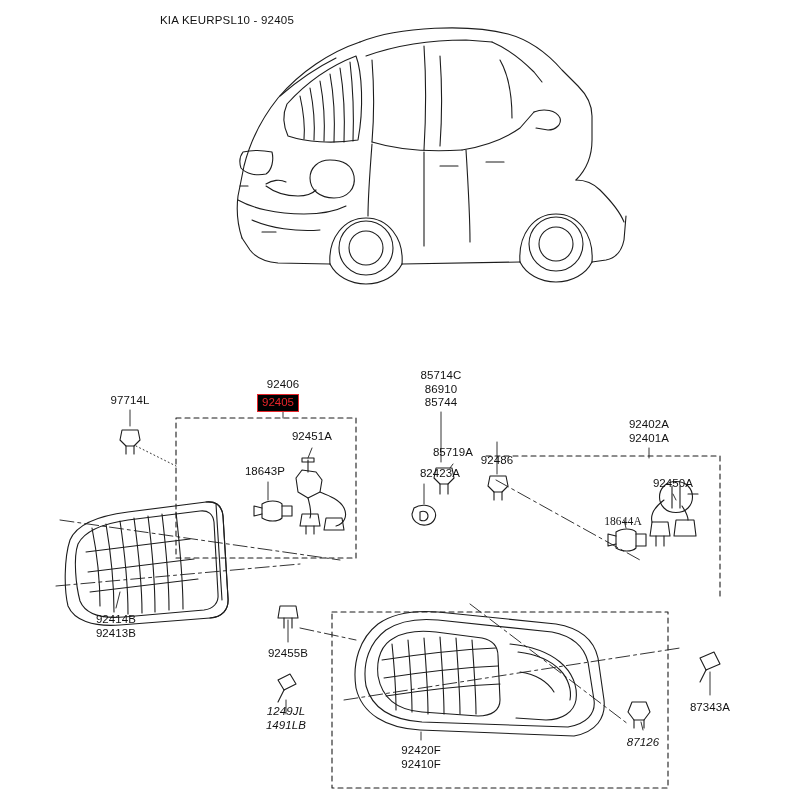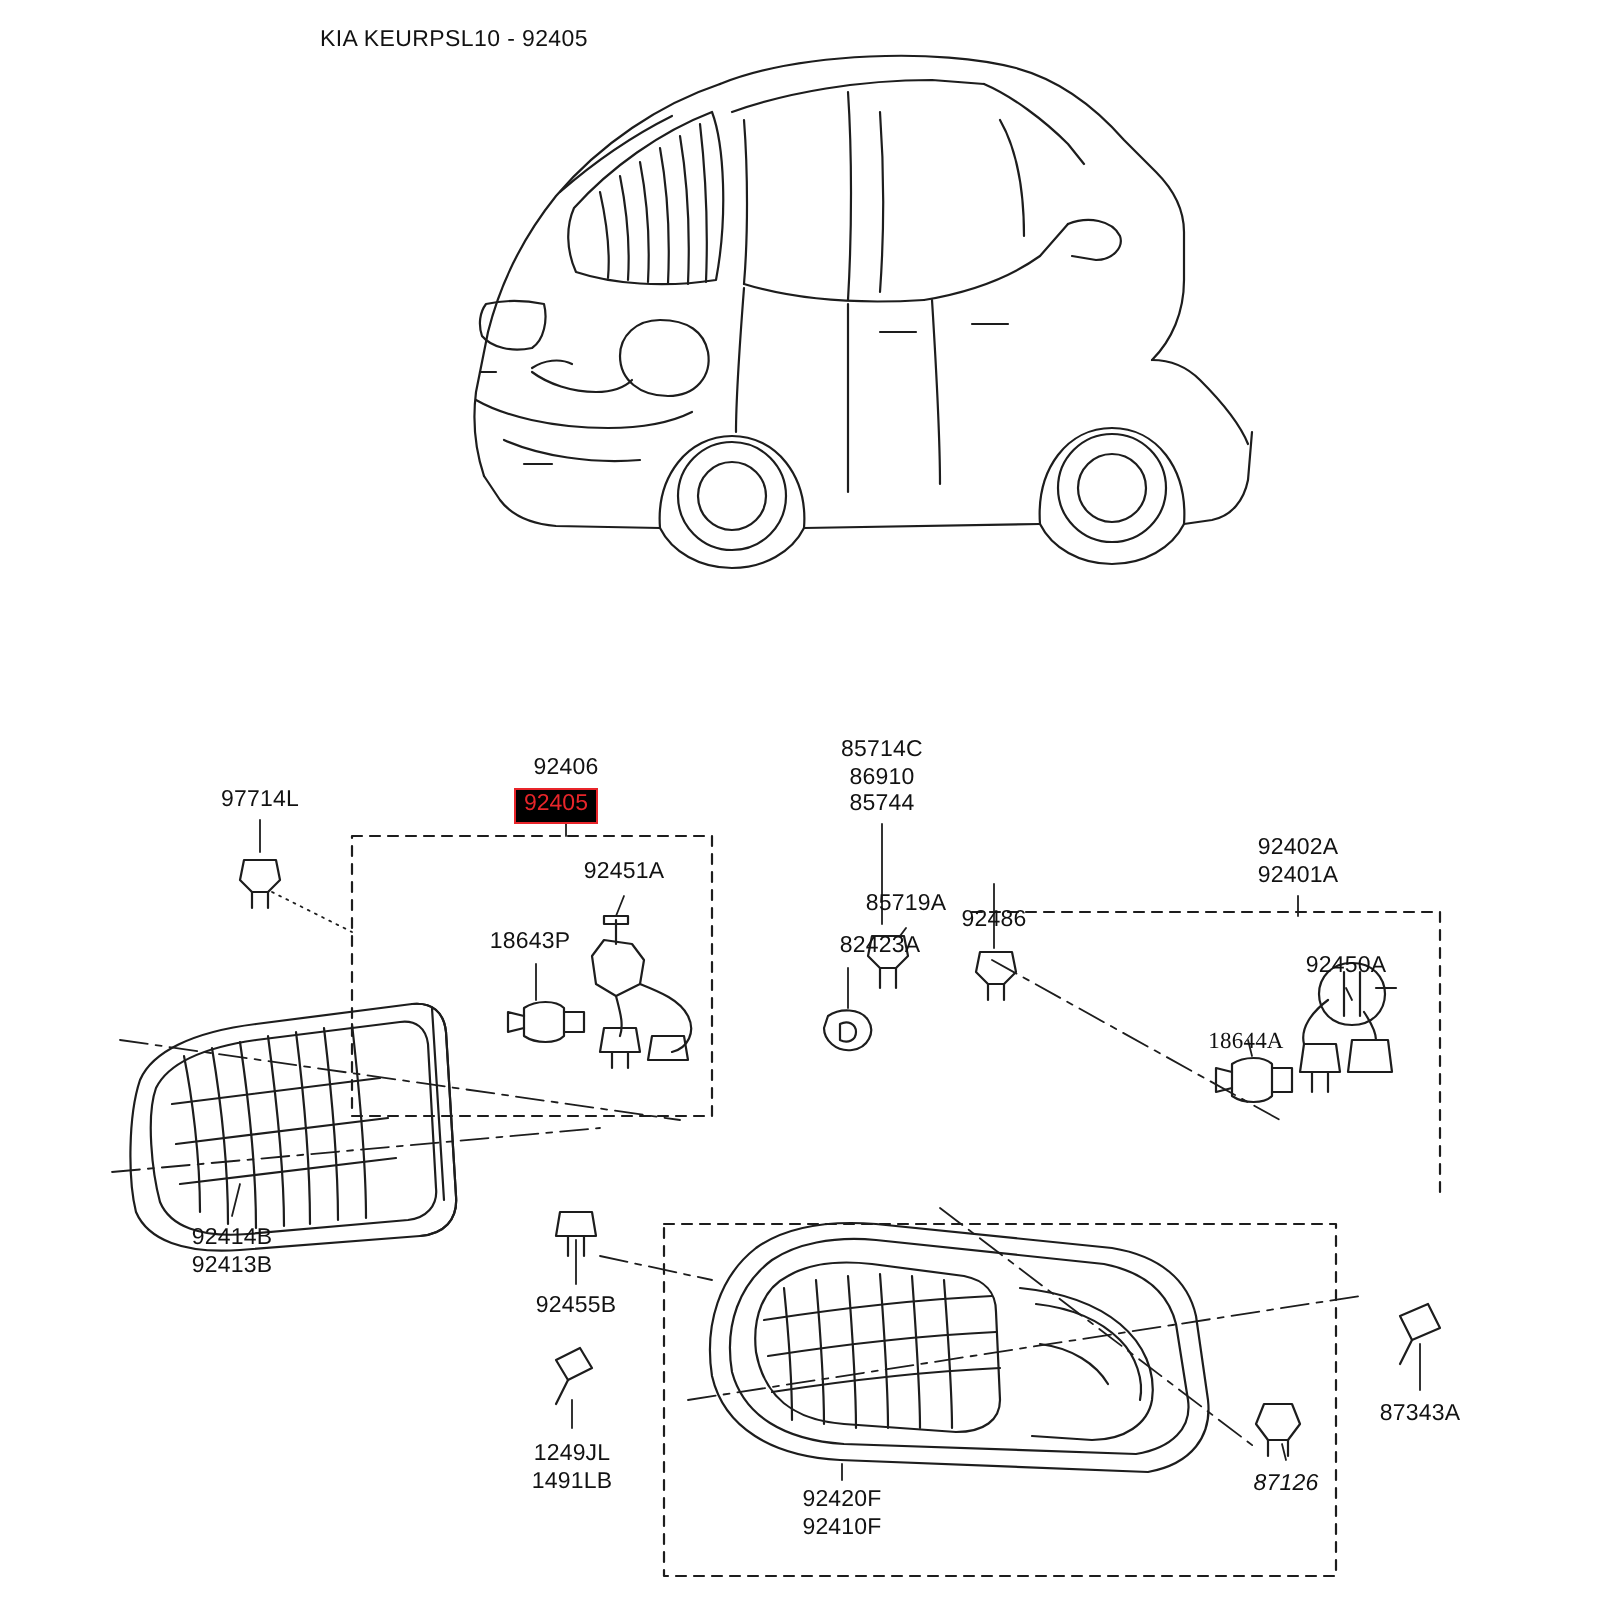--- a/index.html
+++ b/index.html
@@ -314,21 +314,21 @@
   <div class="lbl title" style="left:160px; top:14px;">KIA KEURPSL10 - 92405</div>
 
   <div class="lbl center" style="left:130px; top:394px;">97714L</div>
   <div class="lbl center" style="left:283px; top:378px;">92406</div>
   <div class="highlight" style="left:257px; top:394px;">92405</div>
   <div class="lbl center" style="left:312px; top:430px;">92451A</div>
   <div class="lbl center" style="left:265px; top:465px;">18643P</div>
   <div class="lbl center" style="left:116px; top:613px;">92414B
 92413B</div>
   <div class="lbl center" style="left:288px; top:647px;">92455B</div>
-  <div class="lbl center" style="left:286px; top:721px;">1249JL
+  <div class="lbl center" style="left:286px; top:705px;font-style:italic;">1249JL
 1491LB</div>
 
   <div class="lbl center" style="left:441px; top:369px;">85714C
 86910
 85744</div>
   <div class="lbl center" style="left:453px; top:446px;">85719A</div>
   <div class="lbl center" style="left:421px; top:467px;margin-left:19px;">82423A</div>
   <div class="lbl center" style="left:497px; top:424px;margin-top:30px;">92486</div>
   <div class="lbl center" style="left:649px; top:418px;text-align:right;">92402A
 92401A</div>

